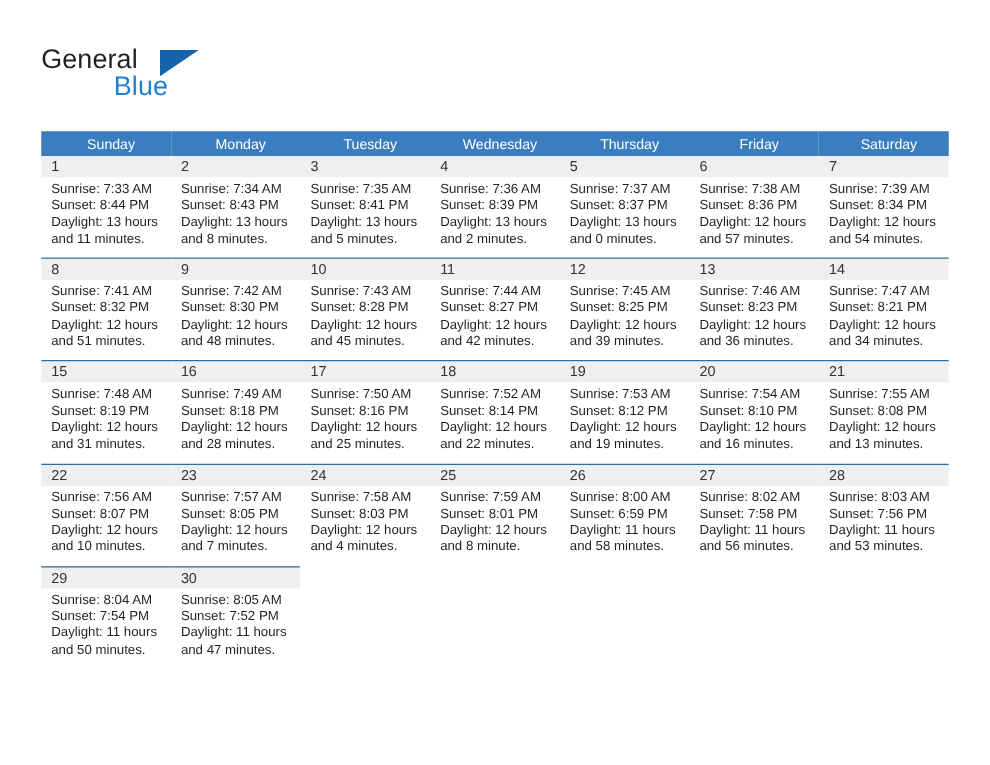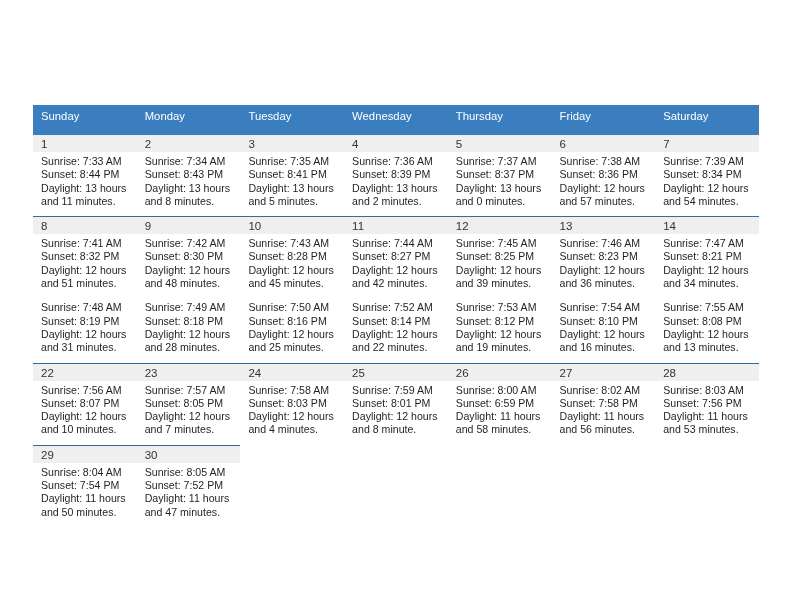--- a/index.html
+++ b/index.html
@@ -96,22 +96,22 @@
     top: 105px;
     width: 726px;
     border-collapse: collapse;
     table-layout: fixed;
   }
   .calendar th {
     background: #3a7ec0;
     color: #ffffff;
     font-size: 11.3px;
     font-weight: normal;
-    text-align: left;
-    padding: 5px 0 13px 8px;
+    text-align: center;
+    padding: 5px 0 3px 8px;
     height: 19px;
     box-sizing: border-box;
     border: none;
   }
   .calendar col {
     width: 103.71px;
   }
 
   .daynum-row td {
     background: #efefef;
@@ -148,20 +148,25 @@
     white-space: normal;
   }
 </style>
 </head>
 <body>
 
 <div class="page">
 
   <div class="header">
 
+    <div class="logo">
+      <span class="logo-general">General</span>
+      <span class="logo-triangle"></span>
+      <span class="logo-blue">Blue</span>
+    </div>
 
 
   </div>
 
   <table class="calendar">
     <colgroup>
       <col>
         <col>
         <col>
         <col>
@@ -266,20 +271,29 @@
             <div class="line">Sunrise: 7:46 AM</div>
             <div class="line">Sunset: 8:23 PM</div>
             <div class="daylight">Daylight: 12 hours and 36 minutes.</div>
           </td>
           <td>
             <div class="line">Sunrise: 7:47 AM</div>
             <div class="line">Sunset: 8:21 PM</div>
             <div class="daylight">Daylight: 12 hours and 34 minutes.</div>
           </td>
         </tr>
+        <tr class="daynum-row">
+          <td>15</td>
+          <td>16</td>
+          <td>17</td>
+          <td>18</td>
+          <td>19</td>
+          <td>20</td>
+          <td>21</td>
+        </tr>
         <tr class="detail-row">
           <td>
             <div class="line">Sunrise: 7:48 AM</div>
             <div class="line">Sunset: 8:19 PM</div>
             <div class="daylight">Daylight: 12 hours and 31 minutes.</div>
           </td>
           <td>
             <div class="line">Sunrise: 7:49 AM</div>
             <div class="line">Sunset: 8:18 PM</div>
             <div class="daylight">Daylight: 12 hours and 28 minutes.</div>

